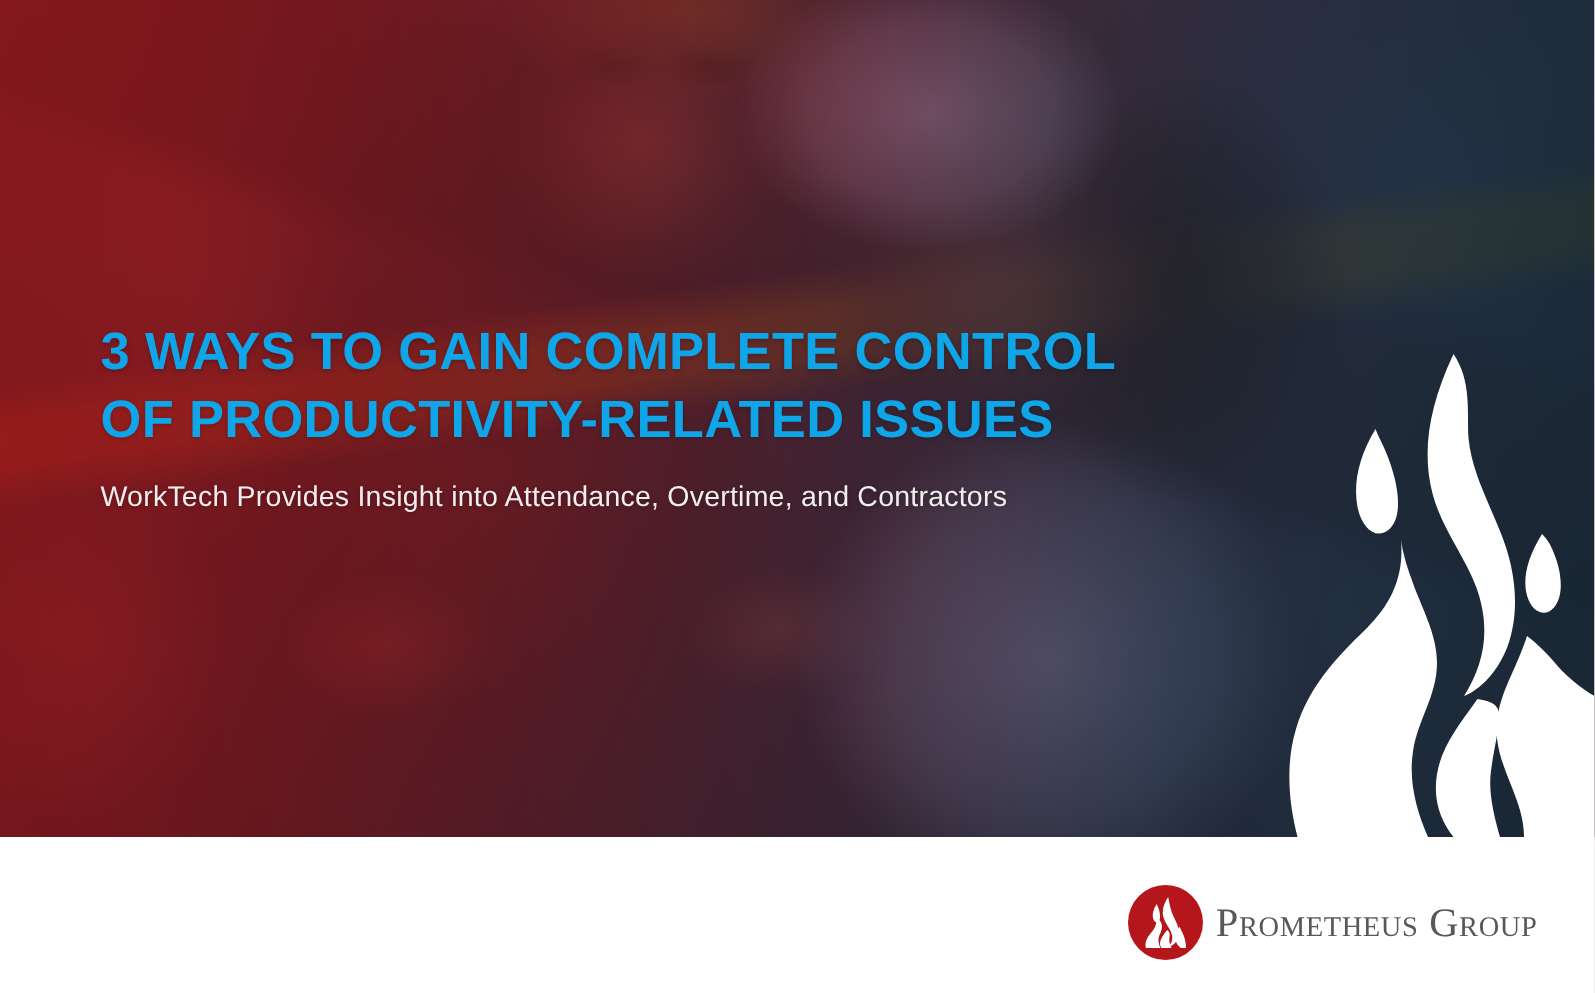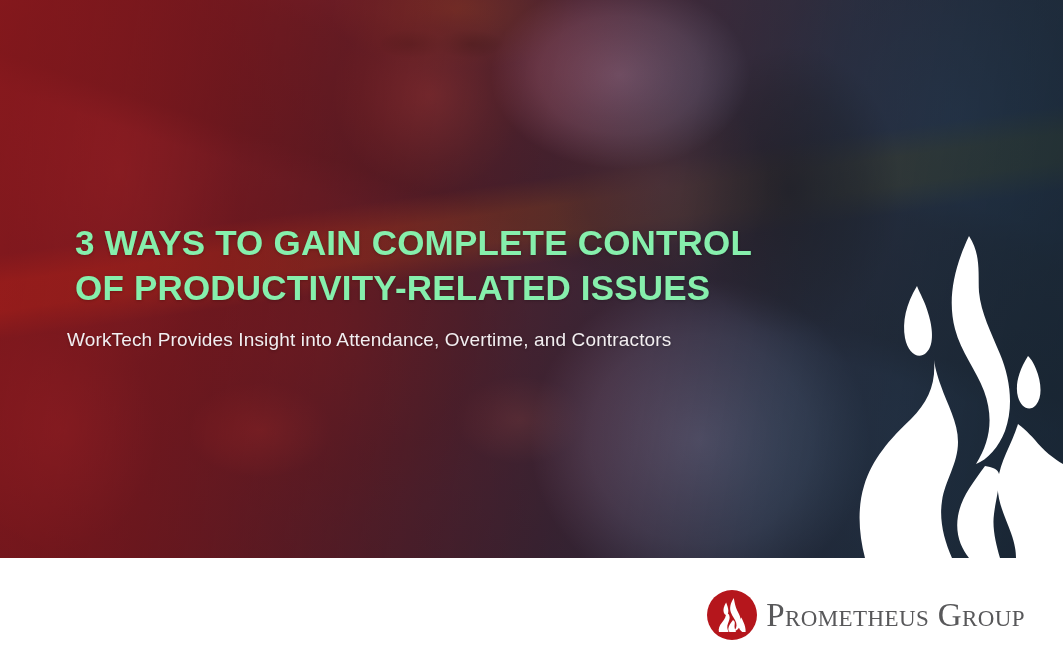--- a/index.html
+++ b/index.html
@@ -122,22 +122,22 @@
   .flame-watermark svg { display: block; width: 100%; height: 100%; }
 
   
   .text-block {
     position: absolute;
     left: 67px;
     top: 212px;
     width: 760px;
   }
   .headline {
-    margin: 8px;
-    color: #86efac;
+    margin: 0;
+    color: #0ea5e9;
     font-family: "Liberation Sans", sans-serif;
     font-weight: bold;
     font-size: 35px;
     line-height: 45px;
     letter-spacing: 0.2px;
     text-transform: uppercase;
     white-space: pre-line;
     text-shadow: 0 1px 3px rgba(0,0,0,0.22);
   }
   .subhead {
@@ -175,21 +175,21 @@
     background: #b5161c;
     display: flex;
     align-items: center;
     justify-content: center;
     flex: none;
   }
   .logo-mark svg { display: block; width: 30px; height: 34px; }
   .logo-text {
     color: #58585a;
     font-family: "Liberation Serif", serif;
-    font-size: 33px;
+    font-size: 27px;
     line-height: 30px;
     letter-spacing: 0.4px;
     font-variant: small-caps;
     white-space: nowrap;
   }
 </style>
 </head>
 <body>
 
 <div class="slide">

